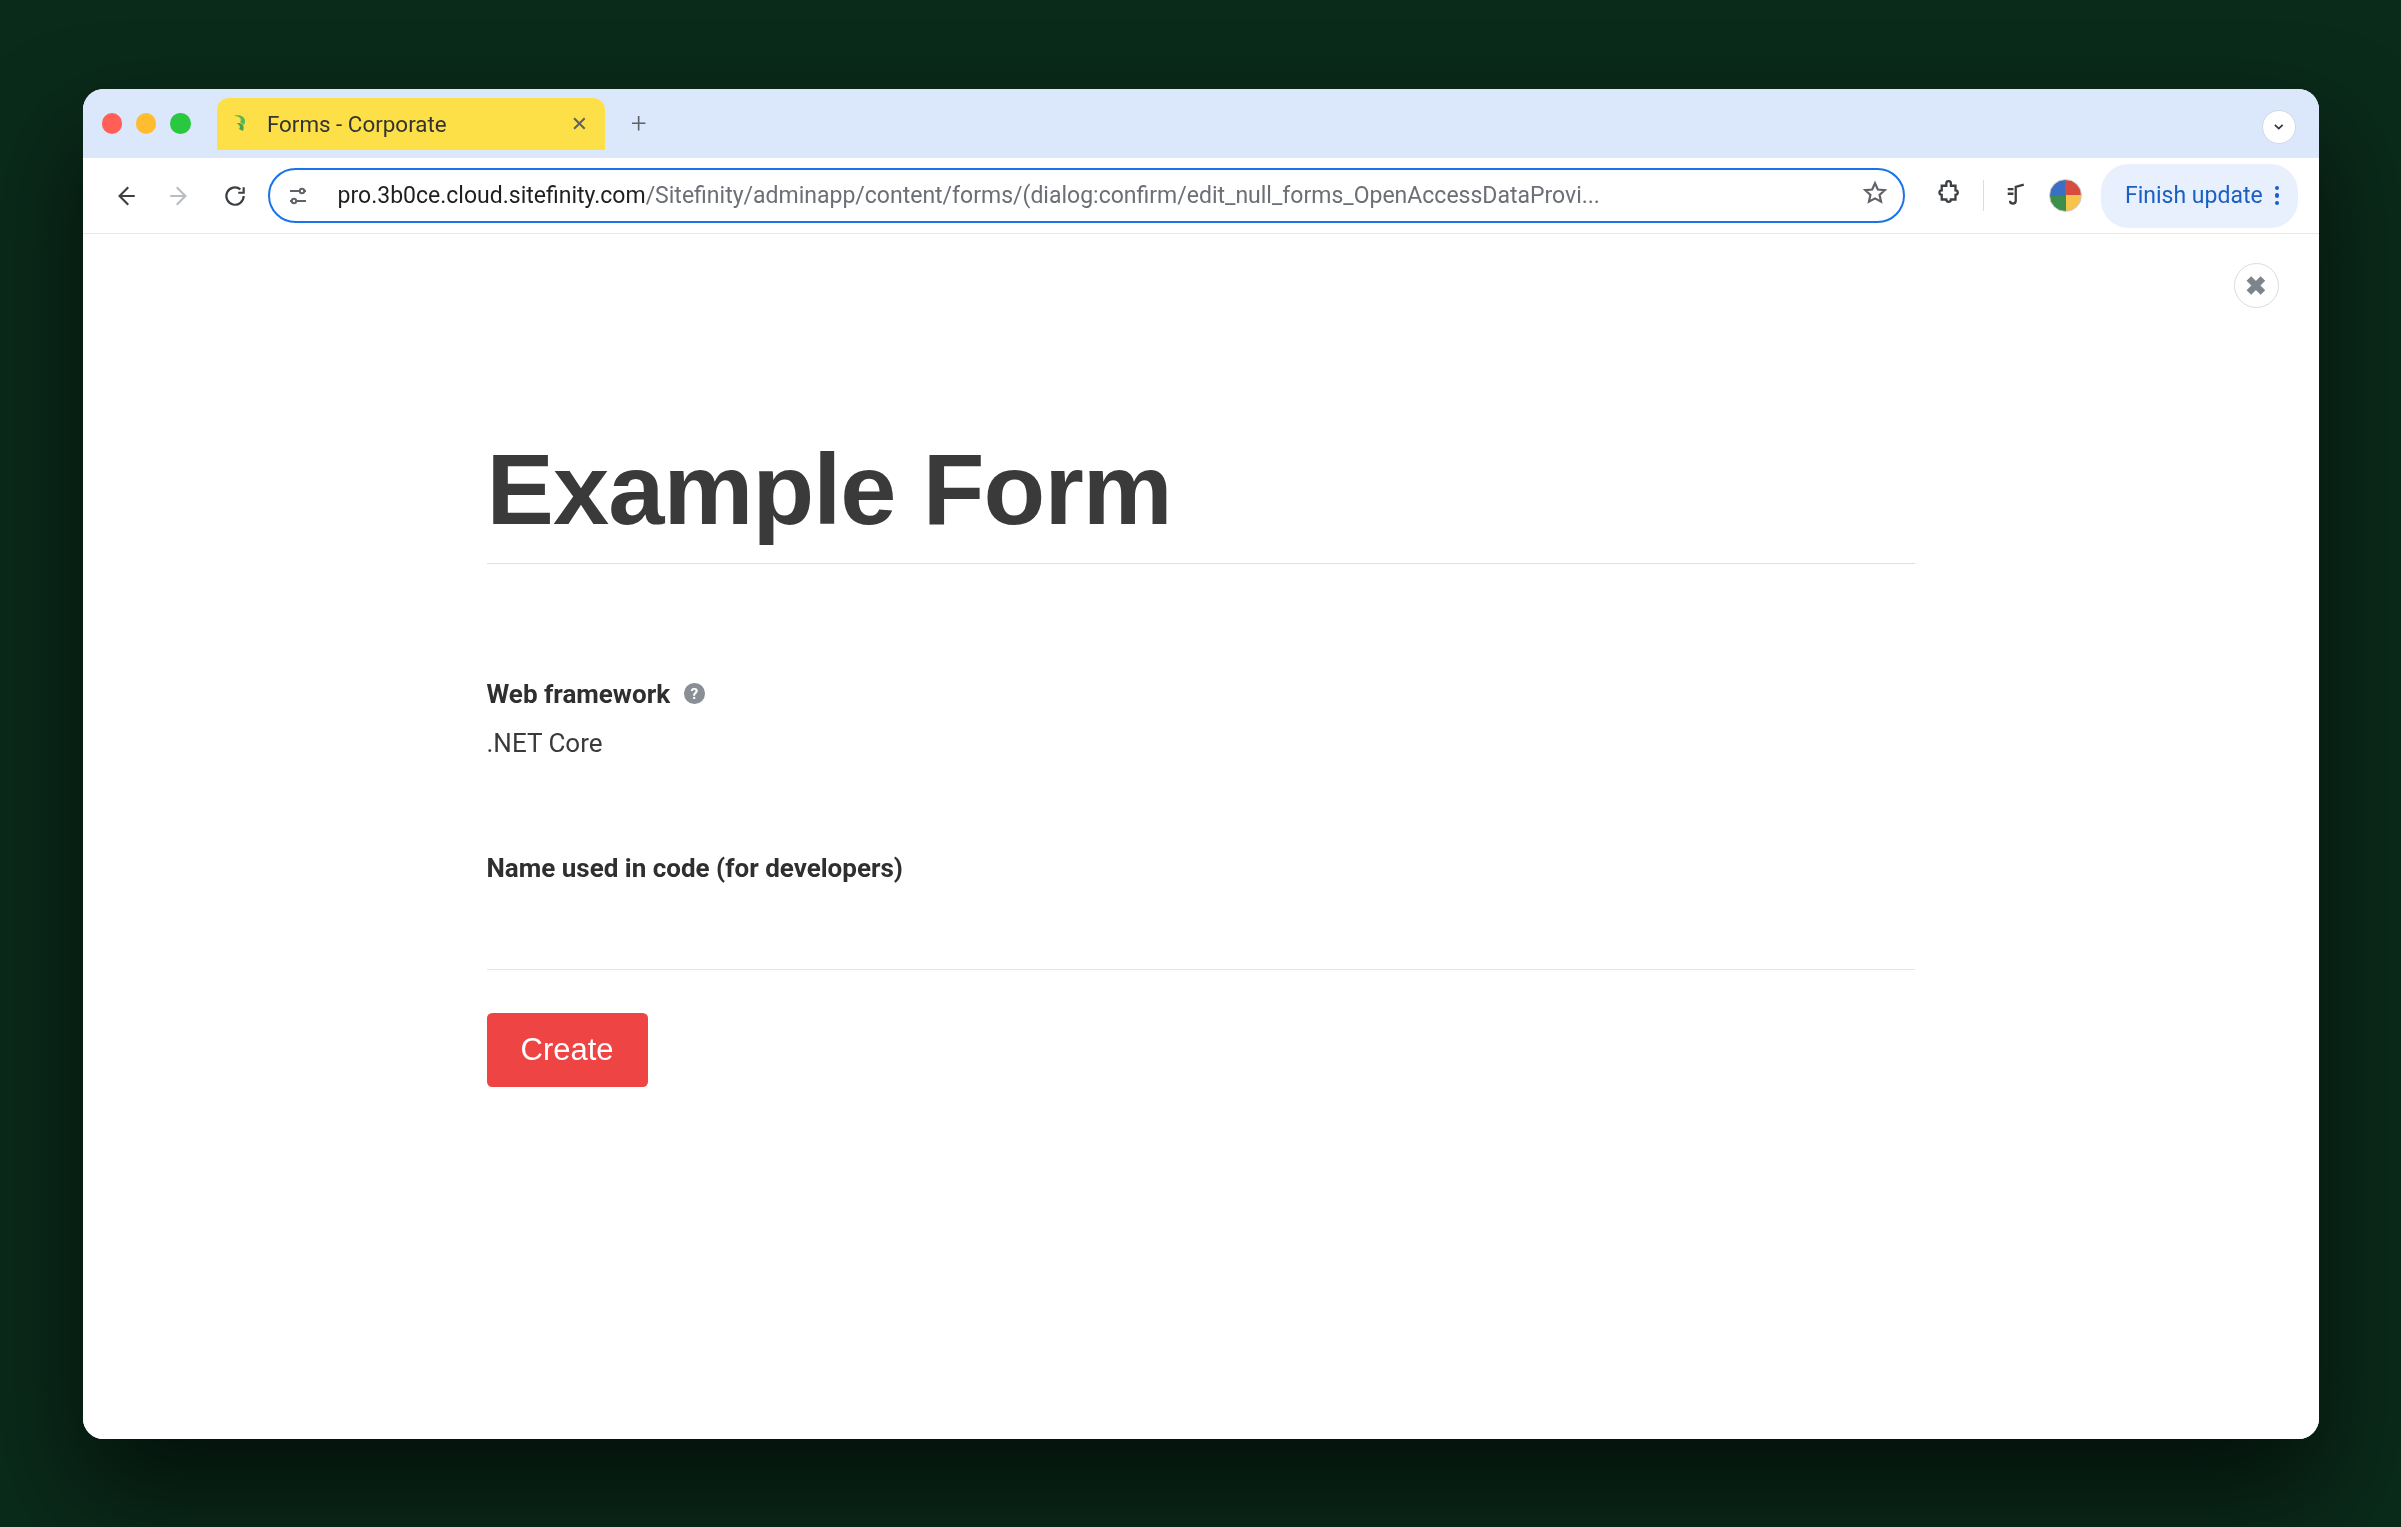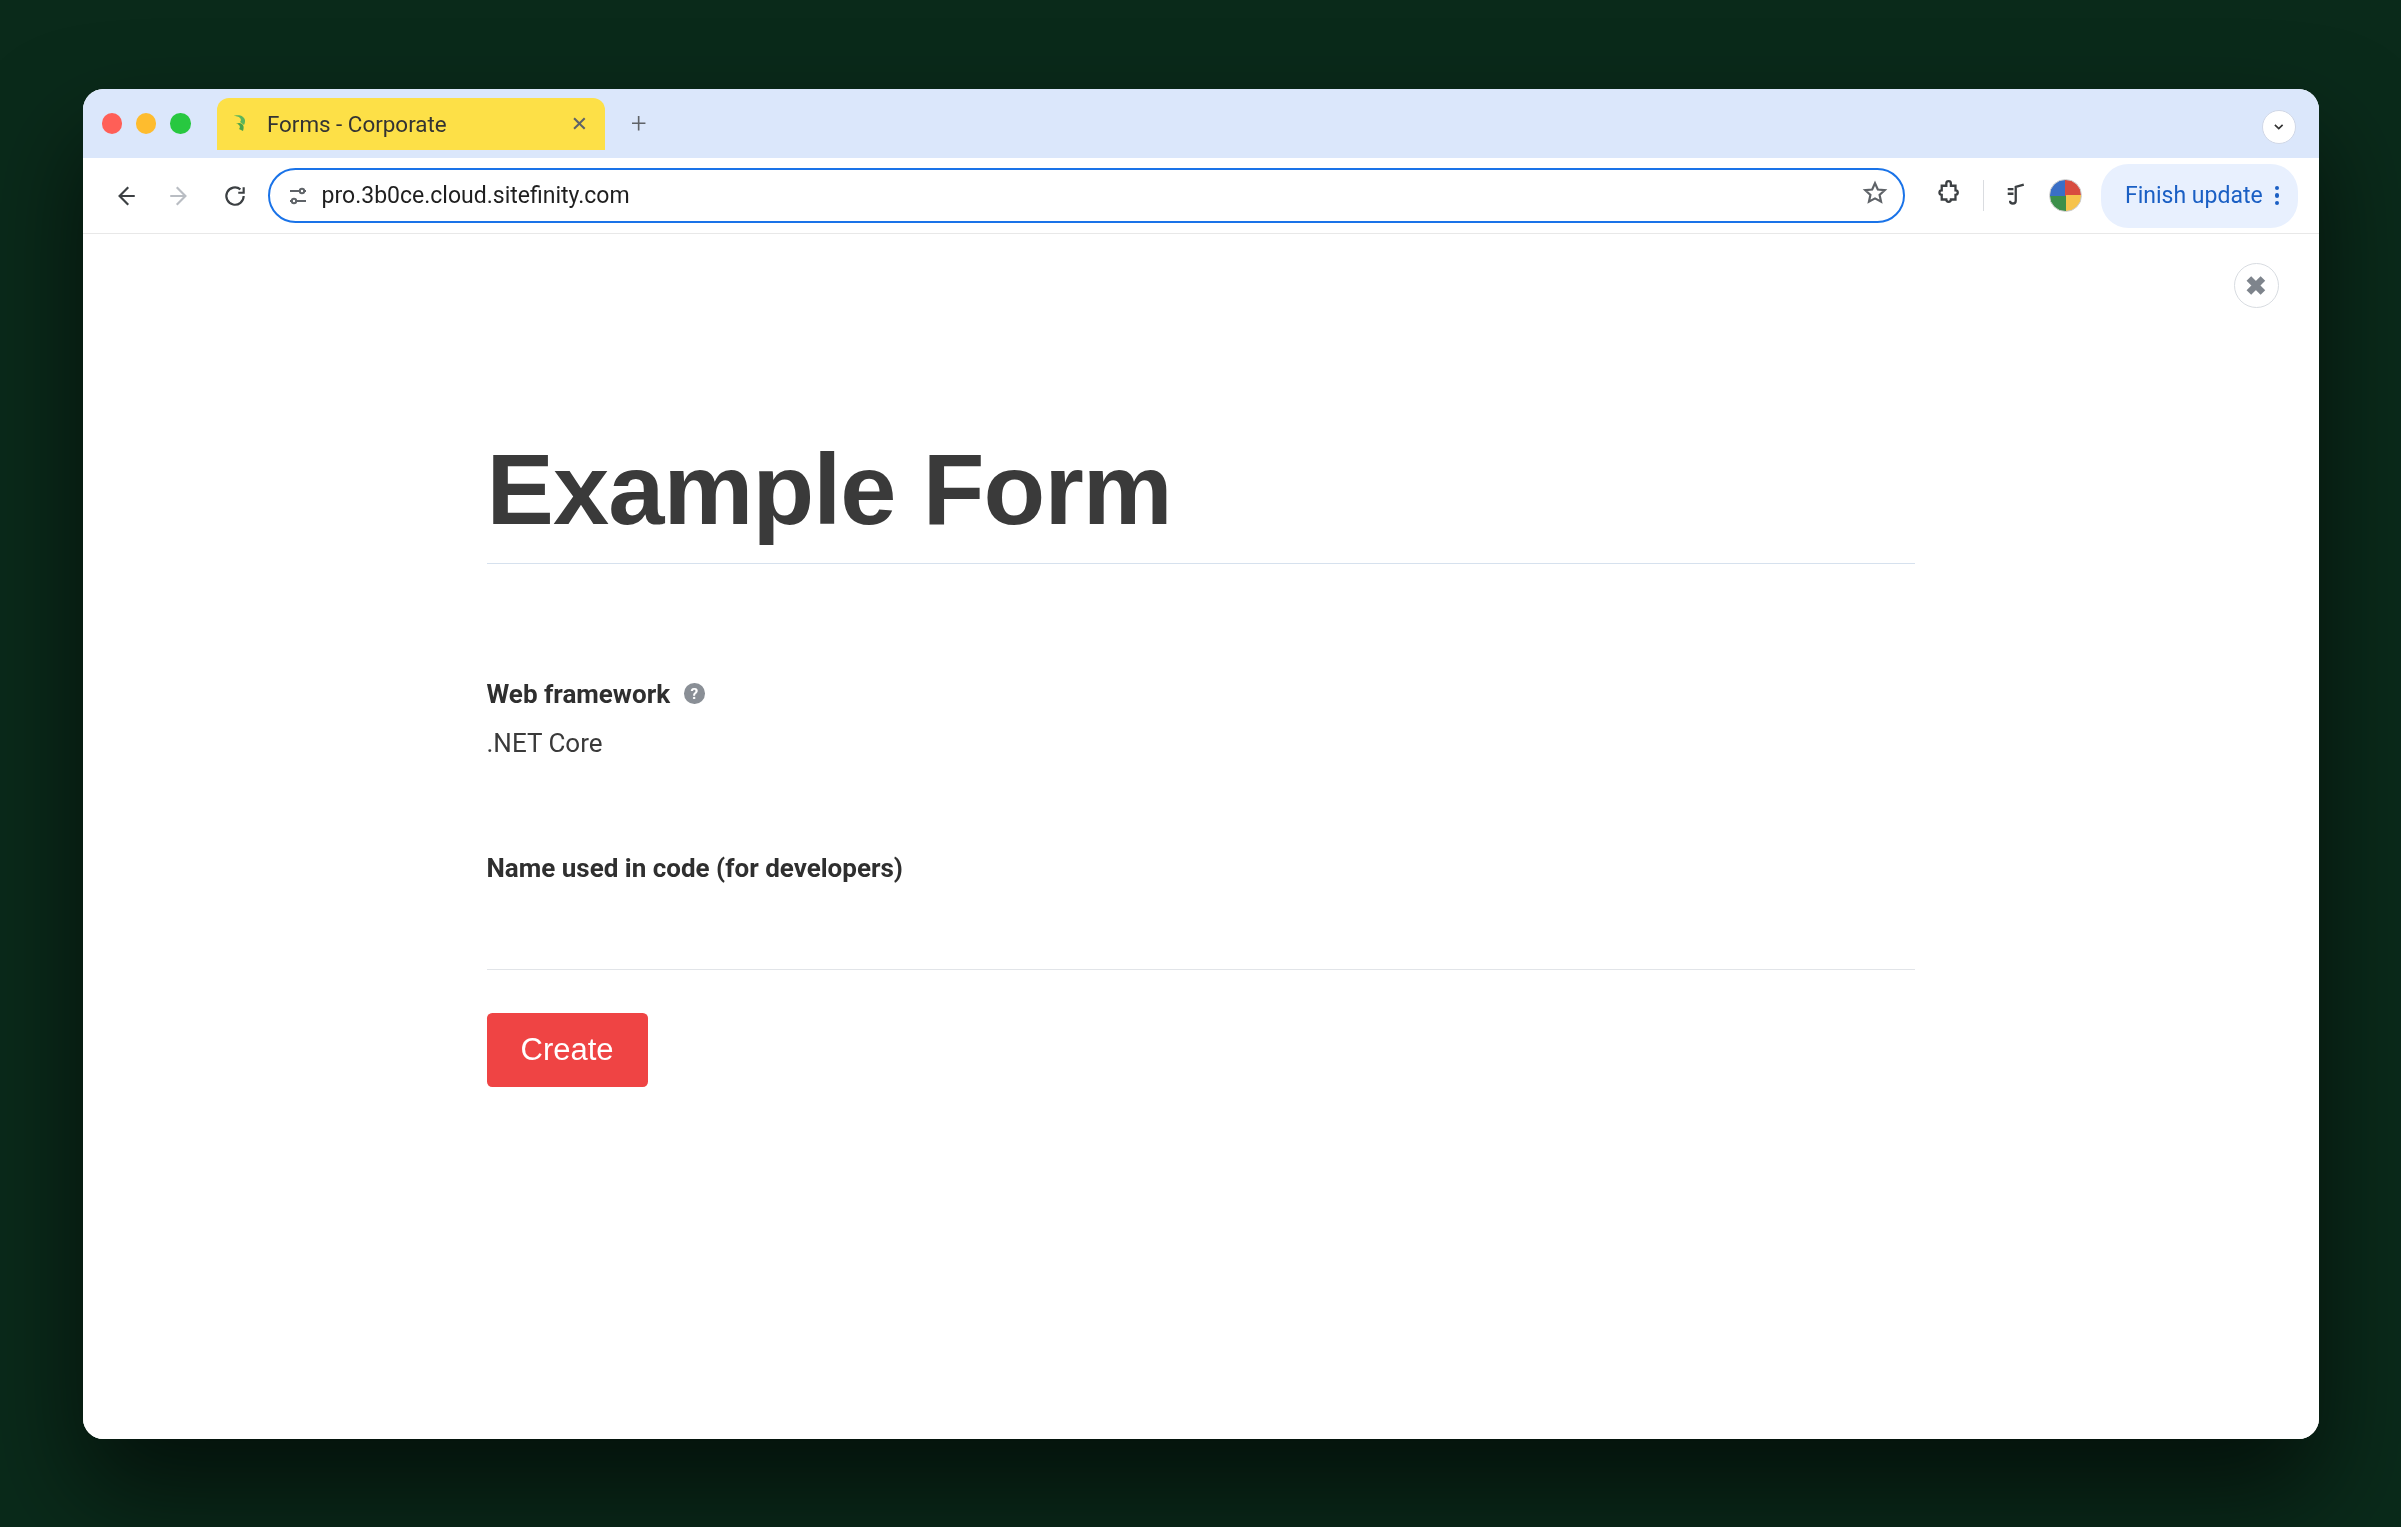--- a/index.html
+++ b/index.html
@@ -96,21 +96,21 @@
 .nav-btn svg { width: 26px; height: 26px; }
 
 .address {
   flex: 1;
   height: 55px;
   border: 2.6px solid #1a73e8;
   border-radius: 34px;
   display: flex;
   align-items: center;
   padding: 0 15.5px;
-  gap: 12px;
+  gap: 28px;
   font-size: 23px;
   overflow: hidden;
   position: relative;
 }
 .site-chip {
   display: flex; align-items: center; gap: 3.4px;
   color: #5f6368;
 }
 .site-chip svg { width: 24px; height: 24px; }
 .url { white-space: nowrap; overflow: hidden; text-overflow: ellipsis; color: #1f1f1f; flex: 1; display: flex; }
@@ -266,20 +266,21 @@
     <div class="address">
       <span class="site-chip">
         <svg viewBox="0 0 24 24">
             <path stroke="#5f6368" stroke-width="2" fill="none" d="M4 7h10M18 7h2M4 17h2M10 17h10"></path>
             <circle cx="16" cy="7" r="2.2" fill="none" stroke="#5f6368" stroke-width="2"></circle>
             <circle cx="8" cy="17" r="2.2" fill="none" stroke="#5f6368" stroke-width="2"></circle>
           </svg>
       </span>
       <span class="url">
         <span class="host">pro.3b0ce.cloud.sitefinity.com</span>
+          <span class="path">/Sitefinity/adminapp/content/forms/(dialog:confirm/edit_null_forms_OpenAccessDataProvi...</span>
       </span>
       <span class="star">
         <svg viewBox="0 0 24 24">
             <path fill="none" stroke="#5f6368" stroke-width="2" d="M12 3l2.6 5.8 6.4.6-4.8 4.3 1.4 6.3L12 17l-5.6 3 1.4-6.3L3 9.4l6.4-.6z"></path>
           </svg>
       </span>
     </div>
 
     <div class="right-icons">
       <span class="ico">

